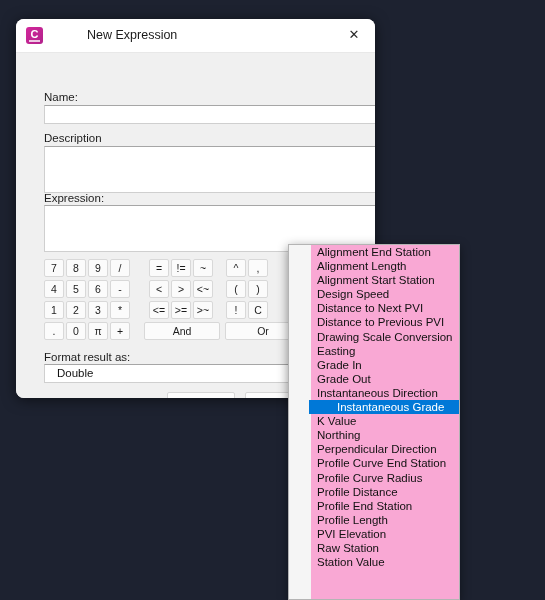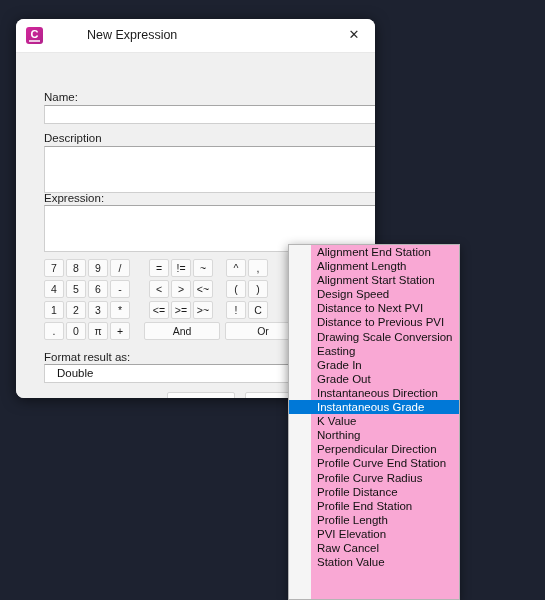--- a/index.html
+++ b/index.html
@@ -220,20 +220,21 @@
     line-height: 14.1px;
     padding-left: 28px;
     font-size: 11.5px;
     color: #111111;
     white-space: nowrap;
     cursor: default;
   }
   .dd-item.selected {
     background: #0078d7;
     color: #ffffff;
+    margin-left: 20px;
   }
 </style>
 </head>
 <body>
 
 <div id="dialog">
 
   <div id="titlebar">
     <div id="app-icon">
       <div class="glyph">C</div>
@@ -336,16 +337,16 @@
       <div class="dd-item selected">Instantaneous Grade</div>
       <div class="dd-item">K Value</div>
       <div class="dd-item">Northing</div>
       <div class="dd-item">Perpendicular Direction</div>
       <div class="dd-item">Profile Curve End Station</div>
       <div class="dd-item">Profile Curve Radius</div>
       <div class="dd-item">Profile Distance</div>
       <div class="dd-item">Profile End Station</div>
       <div class="dd-item">Profile Length</div>
       <div class="dd-item">PVI Elevation</div>
-      <div class="dd-item">Raw Cancel</div>
+      <div class="dd-item">Raw Station</div>
       <div class="dd-item">Station Value</div>
     </div>
 </div>
 
 </body></html>

